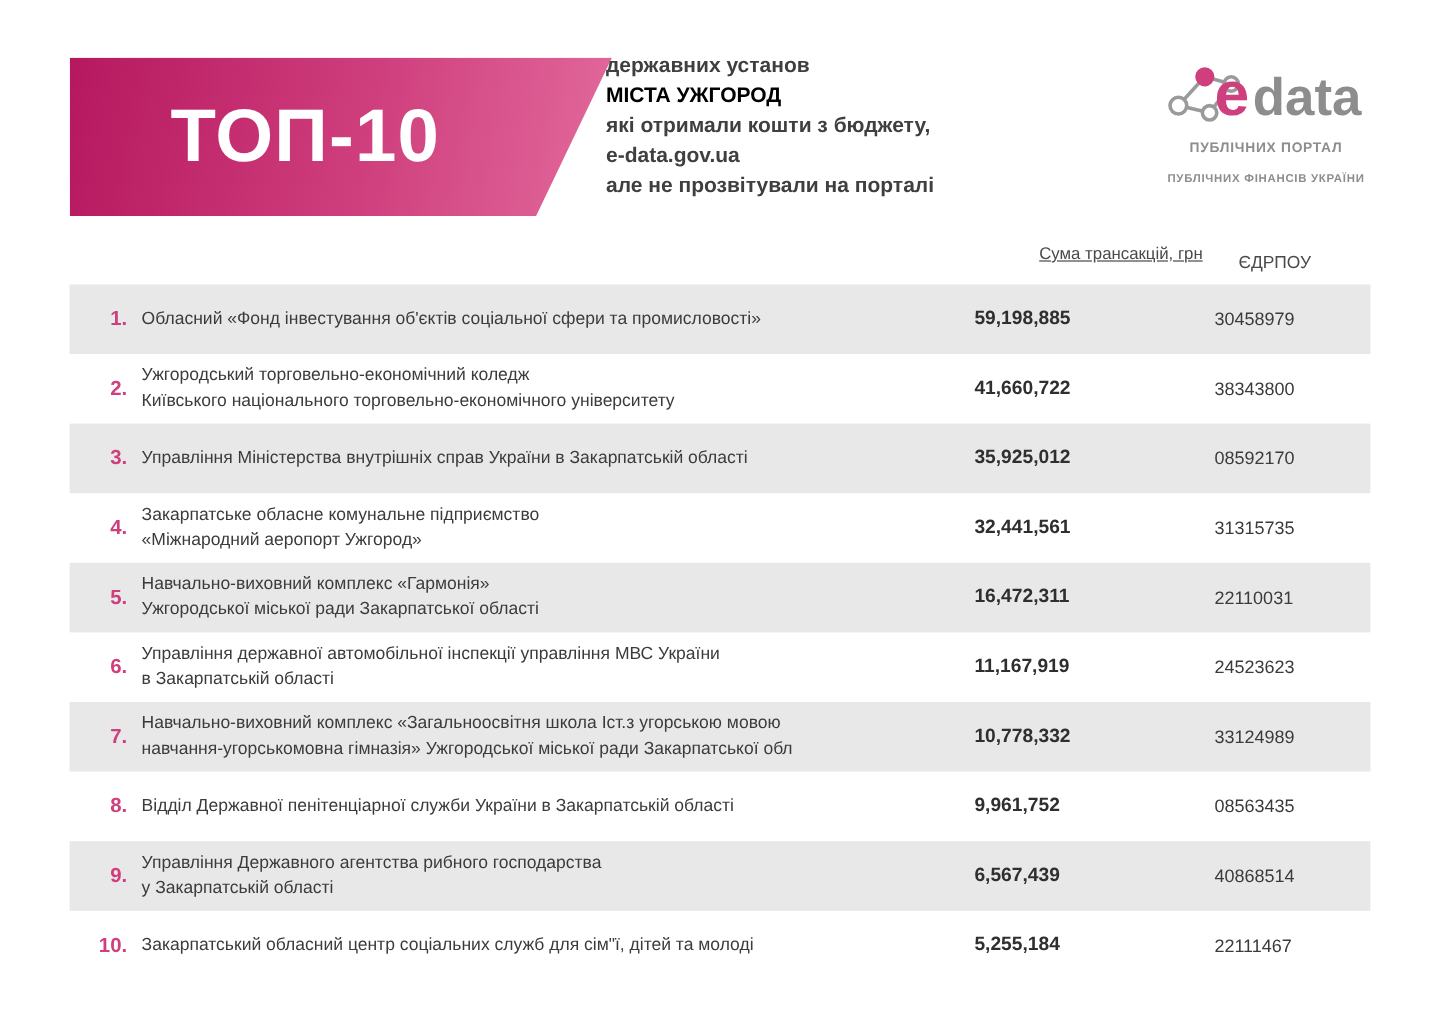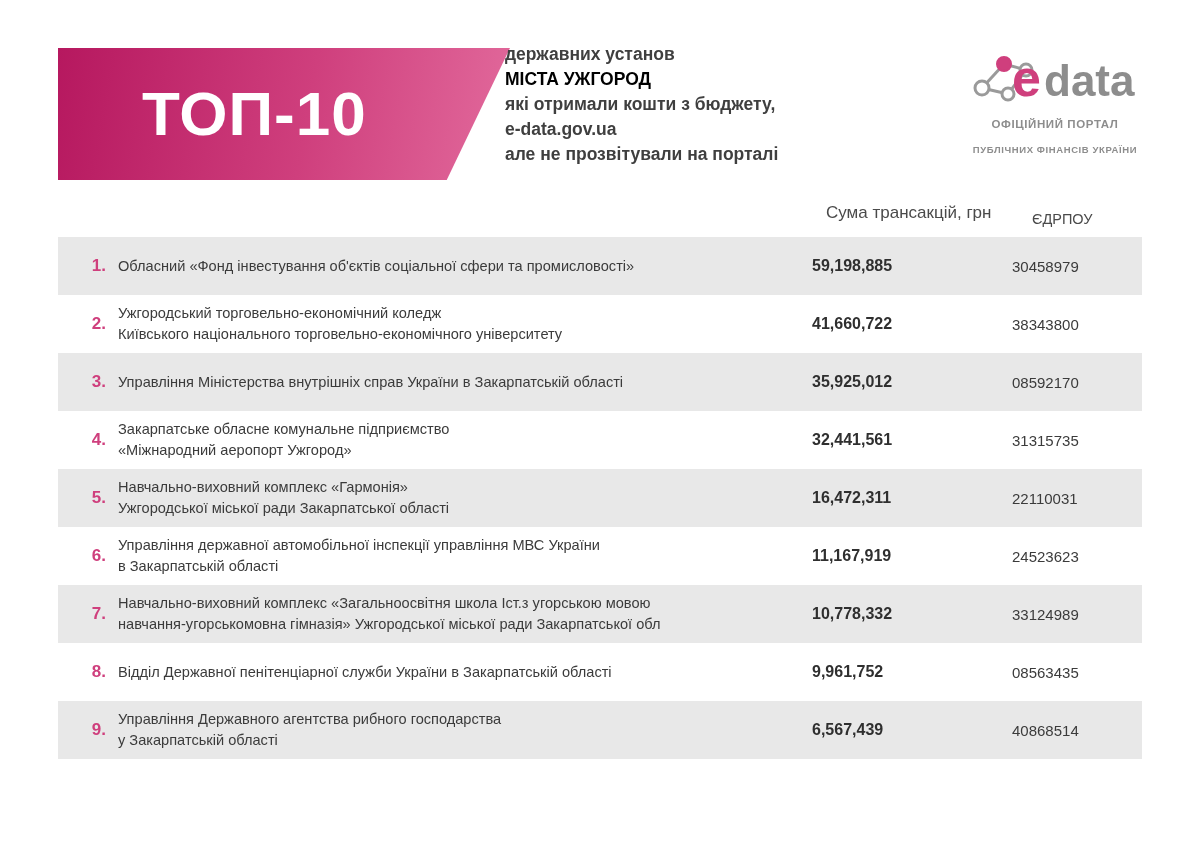--- a/index.html
+++ b/index.html
@@ -95,24 +95,25 @@
   
   .col-headers {
     position: absolute;
     left: 0;
     top: 203px;
     width: 1200px;
     height: 34px;
   }
   .col-head-sum {
     position: absolute;
-    left: 826px;
+    left: 866px;
     top: 0;
-    font-size: 17px;
+    font-size: 14px;
     color: #4a4a4a;
+    text-decoration: underline;
   }
   .col-head-edrpou {
     position: absolute;
     left: 1032px;
     top: 8px;
     font-size: 14.5px;
     color: #4a4a4a;
   }
 
   
@@ -195,21 +196,21 @@
             <line x1="48" y1="46" x2="66" y2="22"></line>
           </g>
           <circle cx="22" cy="40" r="7" fill="#ffffff" stroke="#9a9a9a" stroke-width="3"></circle>
           <circle cx="44" cy="16" r="7" fill="#cf3f7d" stroke="#cf3f7d" stroke-width="2"></circle>
           <circle cx="48" cy="46" r="6" fill="#ffffff" stroke="#9a9a9a" stroke-width="3"></circle>
           <circle cx="66" cy="22" r="6" fill="#ffffff" stroke="#9a9a9a" stroke-width="3"></circle>
           <text x="52" y="48" font-family="Liberation Sans, sans-serif" font-size="52" font-weight="bold" fill="#cf3f7d">e</text>
           <text x="84" y="48" font-family="Liberation Sans, sans-serif" font-size="44" font-weight="bold" fill="#8d8d8d">data</text>
         </svg>
       </div>
-      <div class="logo-caption1">ОФІЦІЙНИЙ ПОРТАЛ</div>
+      <div class="logo-caption1">ПУБЛІЧНИХ ПОРТАЛ</div>
       <div class="logo-caption2">ПУБЛІЧНИХ ФІНАНСІВ УКРАЇНИ</div>
     </div>
   </div>
 
   <div class="col-headers">
     <div class="col-head-sum">Сума трансакцій, грн</div>
     <div class="col-head-edrpou">ЄДРПОУ</div>
   </div>
 
   <div class="table">
@@ -294,15 +295,23 @@
     <div class="row shaded" style="height:58px">
       <div class="rank">9.</div>
       <div class="name">
         <span>Управління Державного агентства рибного господарства</span>
         <span class="l2">у Закарпатській області</span>
       </div>
       <div class="amount">6,567,439</div>
       <div class="edrpou">40868514</div>
     </div>
 
+    <div class="row" style="height:58px">
+      <div class="rank">10.</div>
+      <div class="name">
+        <span>Закарпатський обласний центр соціальних служб для сім"ї, дітей та молоді</span>
+      </div>
+      <div class="amount">5,255,184</div>
+      <div class="edrpou">22111467</div>
+    </div>
 
   </div>
 </div>
 
 </body></html>

